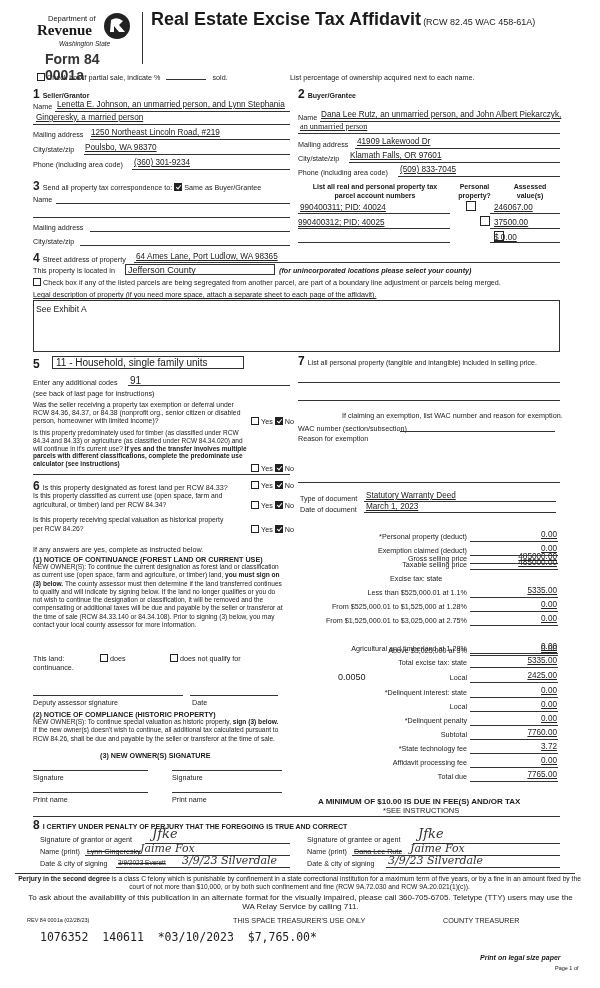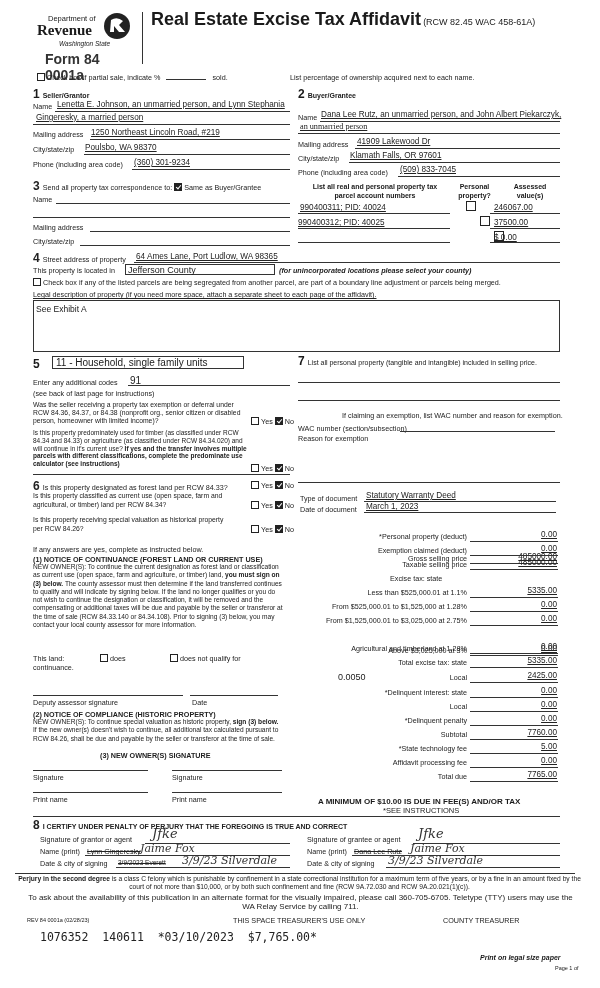--- a/index.html
+++ b/index.html
@@ -291,21 +291,21 @@
     <span class="hand" style="position:absolute;right:3px;top:-2px;">0.00</span>
   </div>
   <div style="position:absolute;top:212px;right:0;width:270px;height:12px;">
     <span class="lbl" style="position:absolute;right:93px;top:0;">Subtotal</span>
     <span class="line" style="left:180px;top:9px;width:88px;"></span>
     <span class="hand" style="position:absolute;right:3px;top:-2px;">7760.00</span>
   </div>
   <div style="position:absolute;top:226px;right:0;width:270px;height:12px;">
     <span class="lbl" style="position:absolute;right:93px;top:0;">*State technology fee</span>
     <span class="line" style="left:180px;top:9px;width:88px;"></span>
-    <span class="hand" style="position:absolute;right:3px;top:-2px;">5.00</span>
+    <span class="hand" style="position:absolute;right:3px;top:-2px;">3.72</span>
   </div>
   <div style="position:absolute;top:240px;right:0;width:270px;height:12px;">
     <span class="lbl" style="position:absolute;right:93px;top:0;">Affidavit processing fee</span>
     <span class="line" style="left:180px;top:9px;width:88px;"></span>
     <span class="hand" style="position:absolute;right:3px;top:-2px;">0.00</span>
   </div>
   <div style="position:absolute;top:254px;right:0;width:270px;height:12px;">
     <span class="lbl" style="position:absolute;right:93px;top:0;">Total due</span>
     <span class="line" style="left:180px;top:9px;width:88px;"></span>
     <span class="hand" style="position:absolute;right:3px;top:-2px;">7765.00</span>

